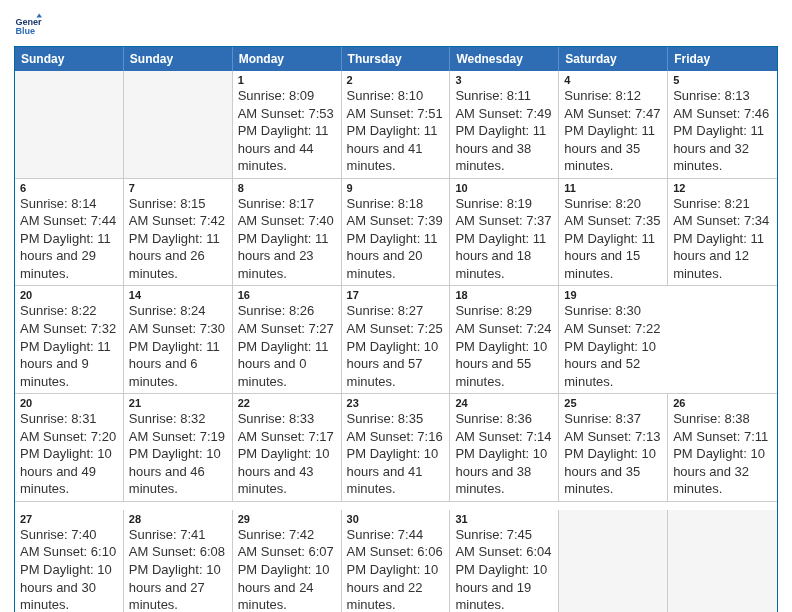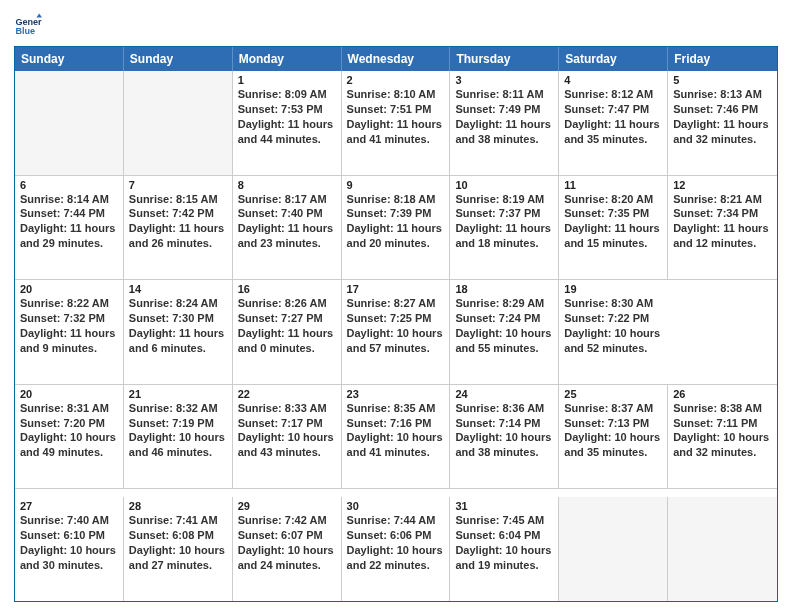--- a/index.html
+++ b/index.html
@@ -90,24 +90,23 @@
     .cal-cell:last-child { border-right: none; }
     .cal-cell.empty { background: #f5f5f5; }
     .day-num {
       font-size: 11px;
       font-weight: bold;
       color: #222;
       display: block;
       margin-bottom: 1px;
     }
     .cell-text {
-      font-size: 11px;
+      font-size: 13px;
       line-height: 1.35;
       color: #333;
-      font-weight: bold;
     }
   </style>
 </head>
 <body>
 
 <div class="page">
   <div class="header">
     <div class="logo">
       <svg class="logo-icon" viewBox="0 0 40 40">
         <text x="2" y="18" font-size="13" font-weight="bold" fill="#1a3a6b" font-family="Arial">General</text>
@@ -119,22 +118,22 @@
       <div class="month-title"></div>
       <div class="location"></div>
     </div>
   </div>
 
   <div class="calendar">
     <div class="cal-header-row" id="cal-header">
         <div class="cal-header-cell">Sunday</div>
         <div class="cal-header-cell">Sunday</div>
         <div class="cal-header-cell">Monday</div>
+        <div class="cal-header-cell">Thursday</div>
         <div class="cal-header-cell">Wednesday</div>
-        <div class="cal-header-cell">Thursday</div>
         <div class="cal-header-cell">Saturday</div>
         <div class="cal-header-cell">Friday</div>
       </div>
     <div class="cal-body" id="cal-body">
         <div class="cal-row">
           <div class="cal-cell empty"></div>
           <div class="cal-cell empty"></div>
           <div class="cal-cell">
             <span class="day-num">1</span>
             <div class="cell-text">Sunrise: 8:09 AM

